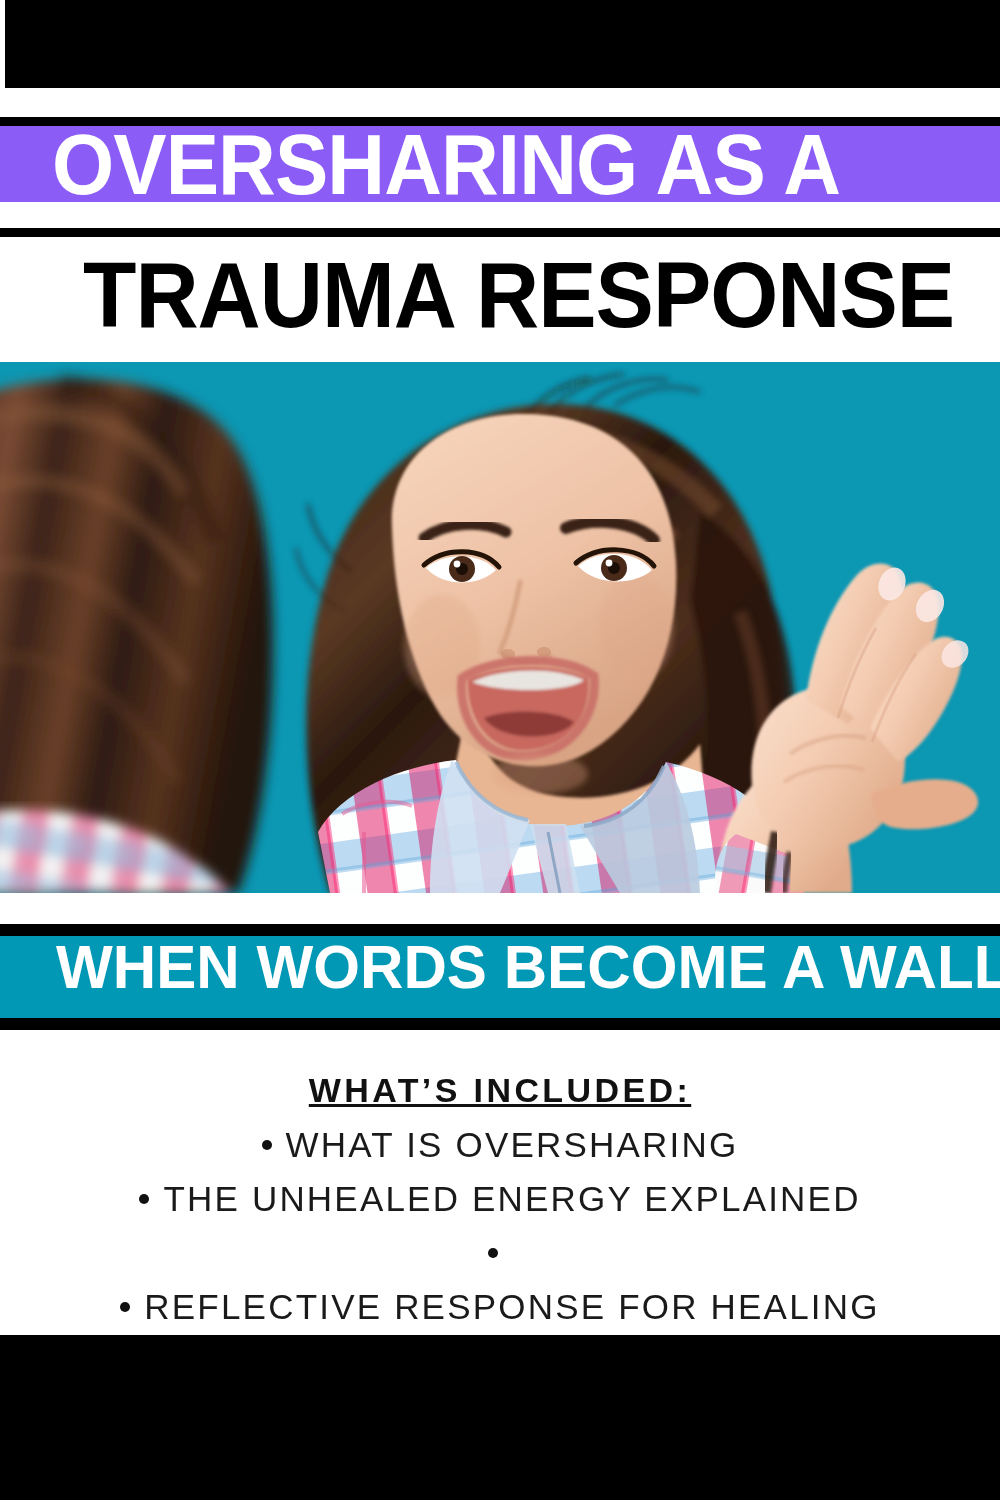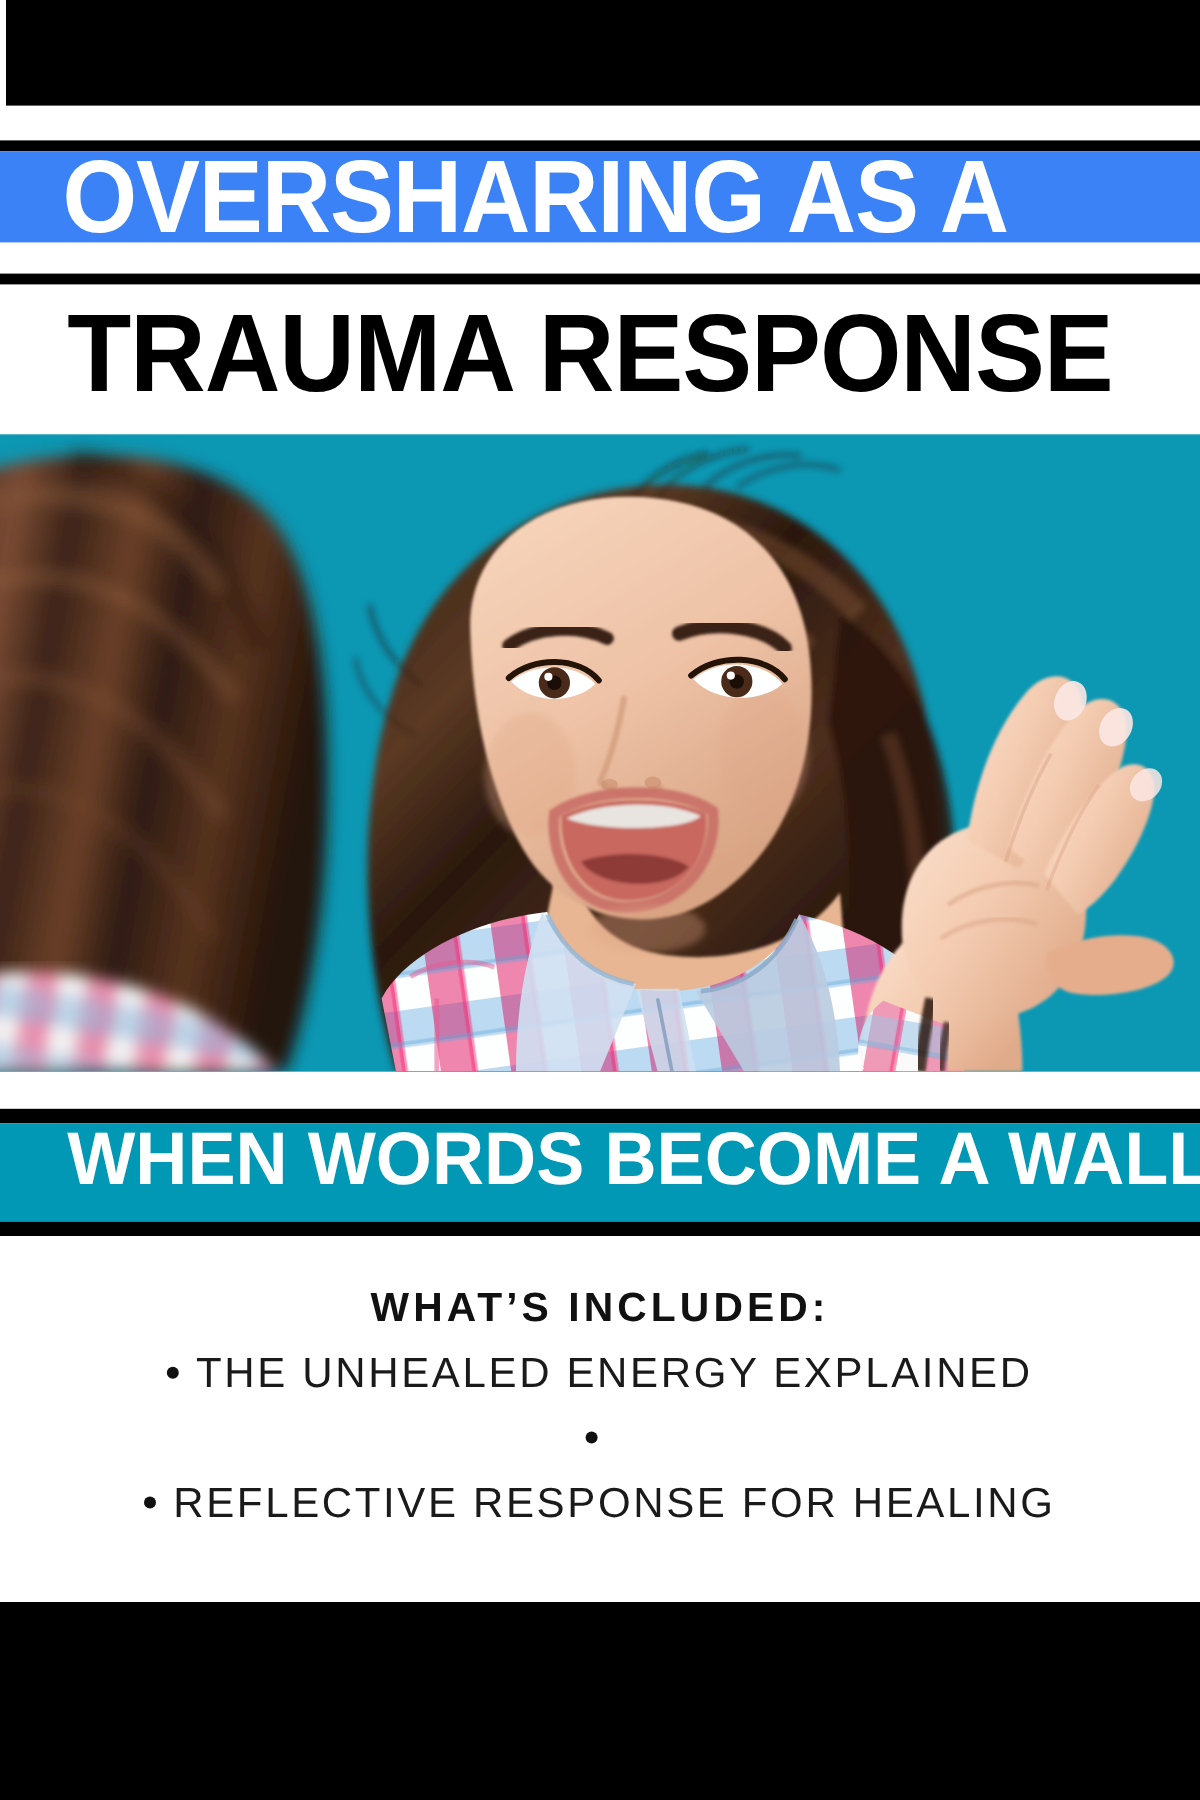--- a/index.html
+++ b/index.html
@@ -43,21 +43,21 @@
     height: 9px;
     background: #000000;
   }
   .rule-a { top: 117px; }
   .rule-b { top: 228px; }
 
   .title-teal {
     position: absolute;
     left: 0; top: 126px;
     width: 1000px; height: 76px;
-    background: #3b82f6;
+    background: #8b5cf6;
     display: flex;
     align-items: center;
     justify-content: flex-start;
   }
   .title-teal .t1 {
     color: #ffffff;
     font-family: "Liberation Sans Narrow", "Liberation Sans", sans-serif;
     font-weight: 700;
     font-size: 86px;
     line-height: 86px;
@@ -67,21 +67,21 @@
     margin-left: 52px;
     white-space: nowrap;
   }
 
   .title-black {
     position: absolute;
     left: 0; top: 240px;
     width: 1000px; height: 110px;
     display: flex;
     align-items: center;
-    justify-content: flex-start;
+    justify-content: flex-end;
     background: #ffffff;
   }
   .title-black .t2 {
     color: #000000;
     font-family: "Liberation Sans Narrow", "Liberation Sans", sans-serif;
     font-weight: 700;
     font-size: 92px;
     line-height: 92px;
     letter-spacing: -1px;
     transform: scaleX(0.95);
@@ -138,20 +138,21 @@
     position: absolute;
     left: 0; top: 1070px;
     width: 1000px;
     text-align: center;
     color: #111111;
     font-family: "Liberation Sans", sans-serif;
     font-weight: 700;
     font-size: 34px;
     line-height: 40px;
     letter-spacing: 3.4px;
+    text-decoration: underline;
   }
 
   .bullets {
     position: absolute;
     left: 0; top: 1118px;
     width: 1000px;
     margin: 0;
     padding: 0;
     list-style: none;
   }
@@ -391,20 +392,21 @@
 
   <div class="sub-rule sub-rule-a"></div>
   <div class="sub-teal">
     <span class="s1">WHEN WORDS BECOME A WALL</span>
   </div>
   <div class="sub-rule sub-rule-b"></div>
 
   <div class="included">WHAT’S INCLUDED:</div>
 
   <ul class="bullets">
+    <li><span class="dot"></span><span>WHAT IS OVERSHARING</span></li>
     <li><span class="dot"></span><span>THE UNHEALED ENERGY EXPLAINED</span></li>
     <li><span class="dot"></span></li>
     <li><span class="dot"></span><span>REFLECTIVE RESPONSE FOR HEALING</span></li>
   </ul>
 
   <div class="band-bottom"></div>
 
 </div>
 
 </body></html>

